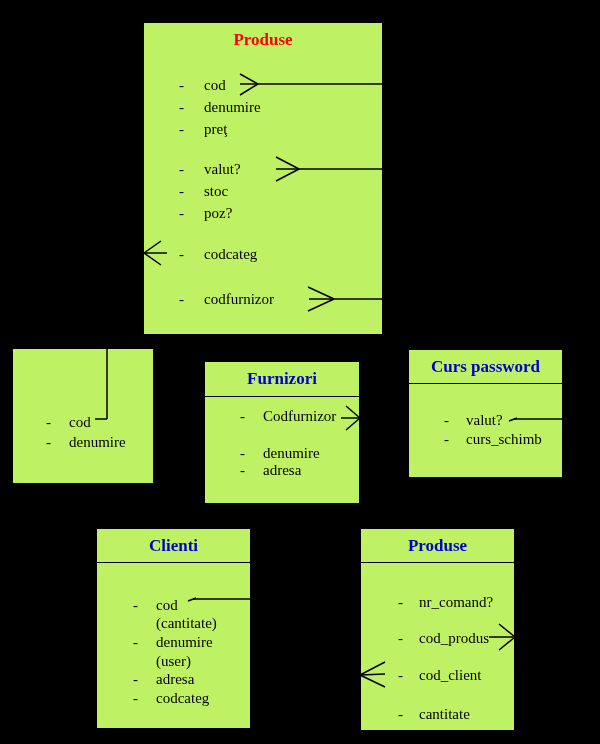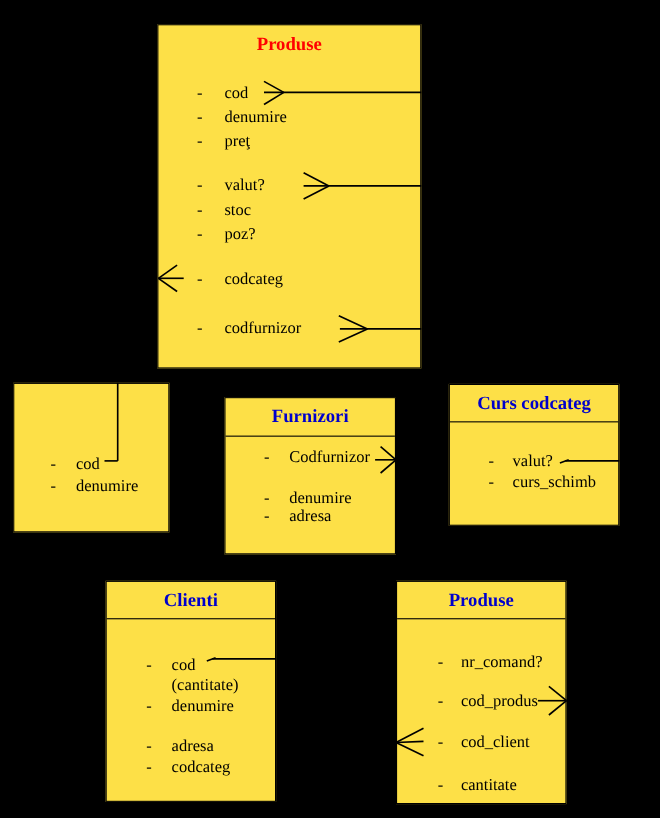--- a/index.html
+++ b/index.html
@@ -1,21 +1,21 @@
 <!DOCTYPE html>
 <html><head>
 <meta charset="utf-8">
 <style>
   html,body{margin:0;padding:0;background:#000;}
   #canvas{
     position:relative;width:600px;height:744px;background:#000;overflow:hidden;
     font-family:"Liberation Serif","DejaVu Serif",serif;
   }
   .entity{
-    position:absolute;background:#fde047;border:1px solid #000;box-sizing:border-box;
+    position:absolute;background:#bef264;border:1px solid #000;box-sizing:border-box;
   }
   .title{
     position:absolute;left:0;right:0;top:0;text-align:center;
     font-weight:bold;font-size:17px;display:flex;align-items:center;justify-content:center;
   }
   .title.sep{border-bottom:1.5px solid #000;}
   .title-red{color:#ff0000;}
   .title-blue{color:#0000cc;}
   .field{position:absolute;left:0;right:0;height:17px;font-size:15px;line-height:17px;color:#000;}
   .dash{position:absolute;left:35px;}
@@ -90,21 +90,21 @@
       <span class="dash">-</span>
       <span class="flabel">denumire</span>
     </div>
     <div class="field" style="top:100px">
       <span class="dash">-</span>
       <span class="flabel">adresa</span>
     </div>
   </div>
 
   <div class="entity e-curs" style="left:408px;top:349px;width:155px;height:129px;">
-    <div class="title title-blue sep" style="height:33px">Curs codcateg</div>
+    <div class="title title-blue sep" style="height:33px">Curs password</div>
     <div class="field" style="top:62px">
       <span class="dash">-</span>
       <span class="flabel">valut?</span>
     </div>
     <div class="field" style="top:81px">
       <span class="dash">-</span>
       <span class="flabel">curs_schimb</span>
     </div>
   </div>
 
@@ -114,20 +114,23 @@
       <span class="dash">-</span>
       <span class="flabel">cod</span>
     </div>
     <div class="field" style="top:86px">
       <span class="flabel">(cantitate)</span>
     </div>
     <div class="field" style="top:105px">
       <span class="dash">-</span>
       <span class="flabel">denumire</span>
     </div>
+    <div class="field" style="top:124px">
+      <span class="flabel">(user)</span>
+    </div>
     <div class="field" style="top:142px">
       <span class="dash">-</span>
       <span class="flabel">adresa</span>
     </div>
     <div class="field" style="top:161px">
       <span class="dash">-</span>
       <span class="flabel">codcateg</span>
     </div>
   </div>
 

